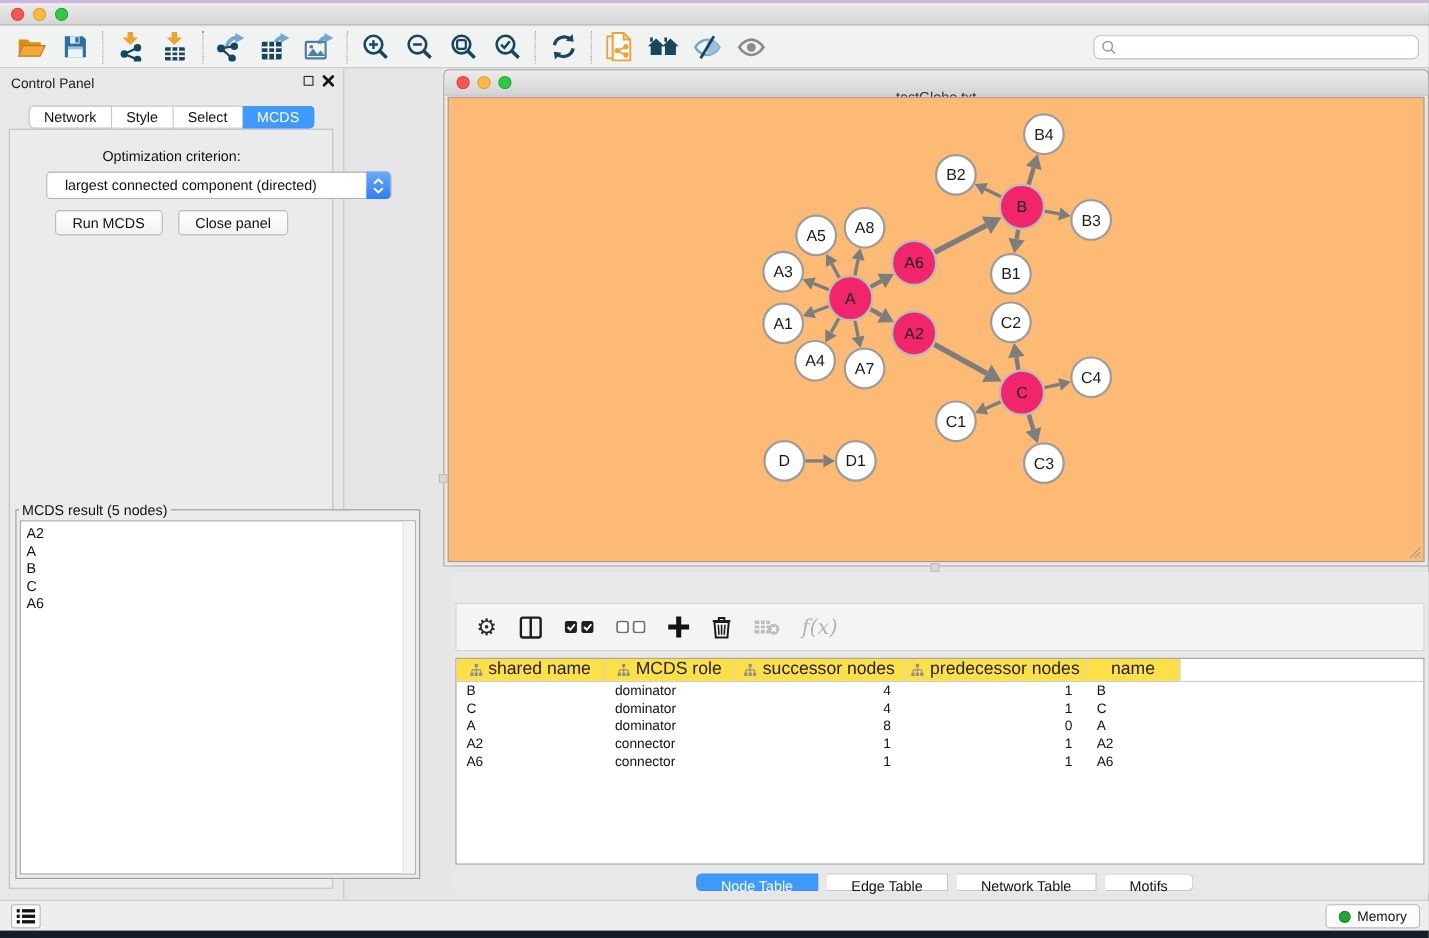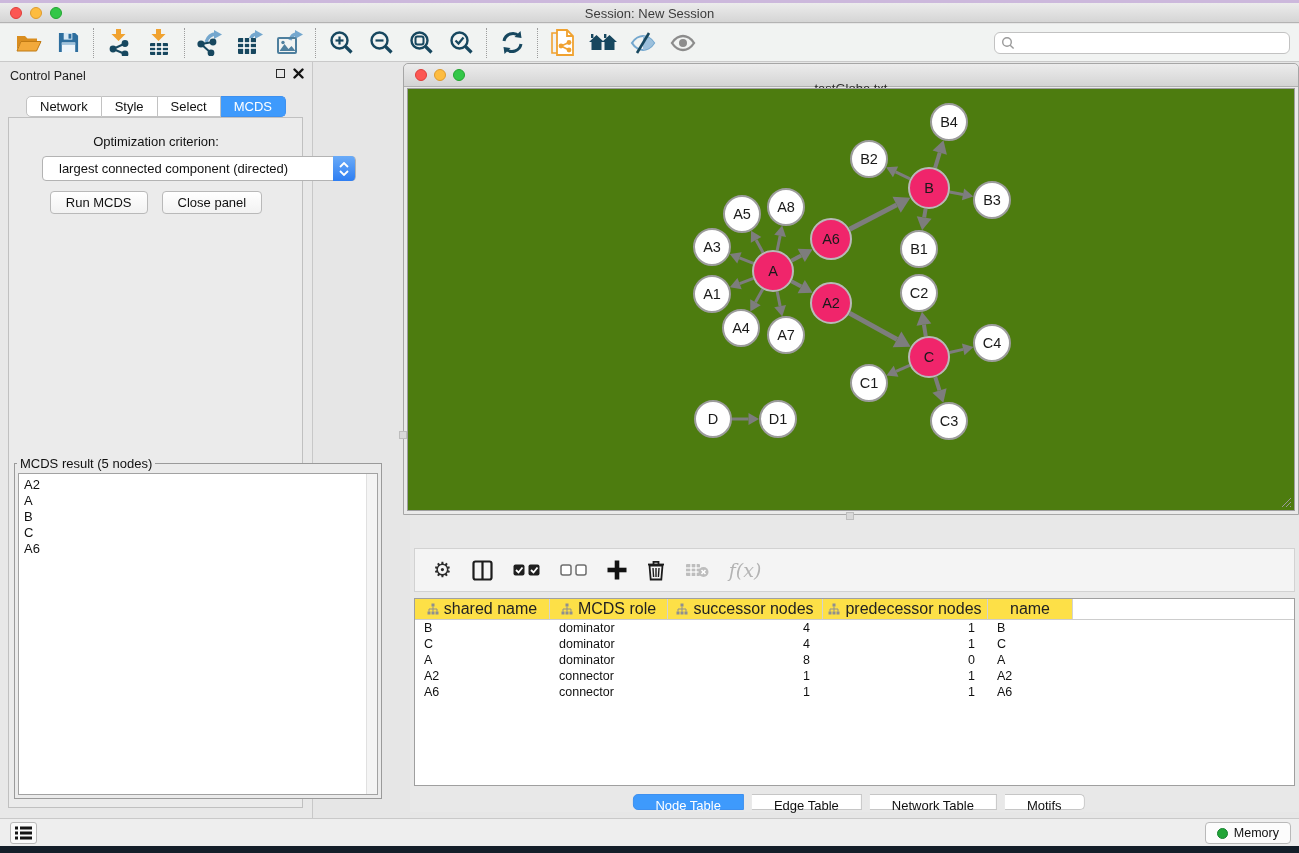--- a/index.html
+++ b/index.html
@@ -61,21 +61,21 @@
   .mcds-scroll { position:absolute; right:0; top:0; bottom:0; width:11px; background:#f4f4f4; border-left:1px solid #e0e0e0; }
   .mcds-item { font-size:13px; line-height:16px; color:#111; }
 
   
   .net-window { position:absolute; left:403px; top:63px; width:896px; height:452px; background:#e9e9e9;
     border:1px solid #a6a6a6; border-radius:5px 5px 0 0; }
   .net-titlebar { position:relative; height:23px; background:linear-gradient(#ececec,#d4d4d4);
     border-bottom:1px solid #b0b0b0; border-radius:5px 5px 0 0; }
   .net-lights { position:absolute; left:11px; top:5px; display:flex; gap:7px; }
   .net-title { position:absolute; left:0; right:0; top:4px; text-align:center; font-size:13px; color:#2e2e2e;margin-top:13px; }
-  .net-canvas { position:absolute; left:3px; right:3px; top:24px; bottom:3px; background:#4d7c0f;
+  .net-canvas { position:absolute; left:3px; right:3px; top:24px; bottom:3px; background:#fdba74;
     border:1px solid #9e9e9e; overflow:hidden; }
   .net-grip { position:absolute; right:2px; bottom:2px; }
   .net-handle { position:absolute; width:8px; height:8px; background:#d8d8d8; border:1px solid #bdbdbd; }
 
   
   .table-panel { position:absolute; left:410px; top:520px; width:889px; height:292px; background:#e8e8e8; }
   .tp-toolbar { position:absolute; left:4px; right:4px; top:28px; height:44px; background:#f4f4f4;
     border:1px solid #d2d2d2; display:flex; align-items:center; gap:20px; padding-left:18px; }
   .tico { background:none; border:none; display:flex; align-items:center; justify-content:center; cursor:pointer; }
   .gear-glyph { font-size:21px; color:#2b2b2b; line-height:1; font-family:"DejaVu Sans",sans-serif; }
@@ -112,21 +112,20 @@
 
 <div class="app">
 
   <div class="top-strip"></div>
   <div class="titlebar">
     <div class="lights">
       <span class="light red"></span>
       <span class="light yellow"></span>
       <span class="light green"></span>
     </div>
-    <div class="win-title">Session: New Session</div>
   </div>
 
   <div class="toolbar">
     <button class="tbtn">
       <svg width="27" height="24" viewBox="0 0 27 24">
         <path d="M2 5h8l2.5 2.5H22v3H6L2 19z" fill="#d98d1f"></path>
         <path d="M6 10.5h20l-4.5 9.5H2z" fill="#f2a93b" stroke="#c07a14" stroke-width="1"></path>
       </svg>
     </button>
     <button class="tbtn">

